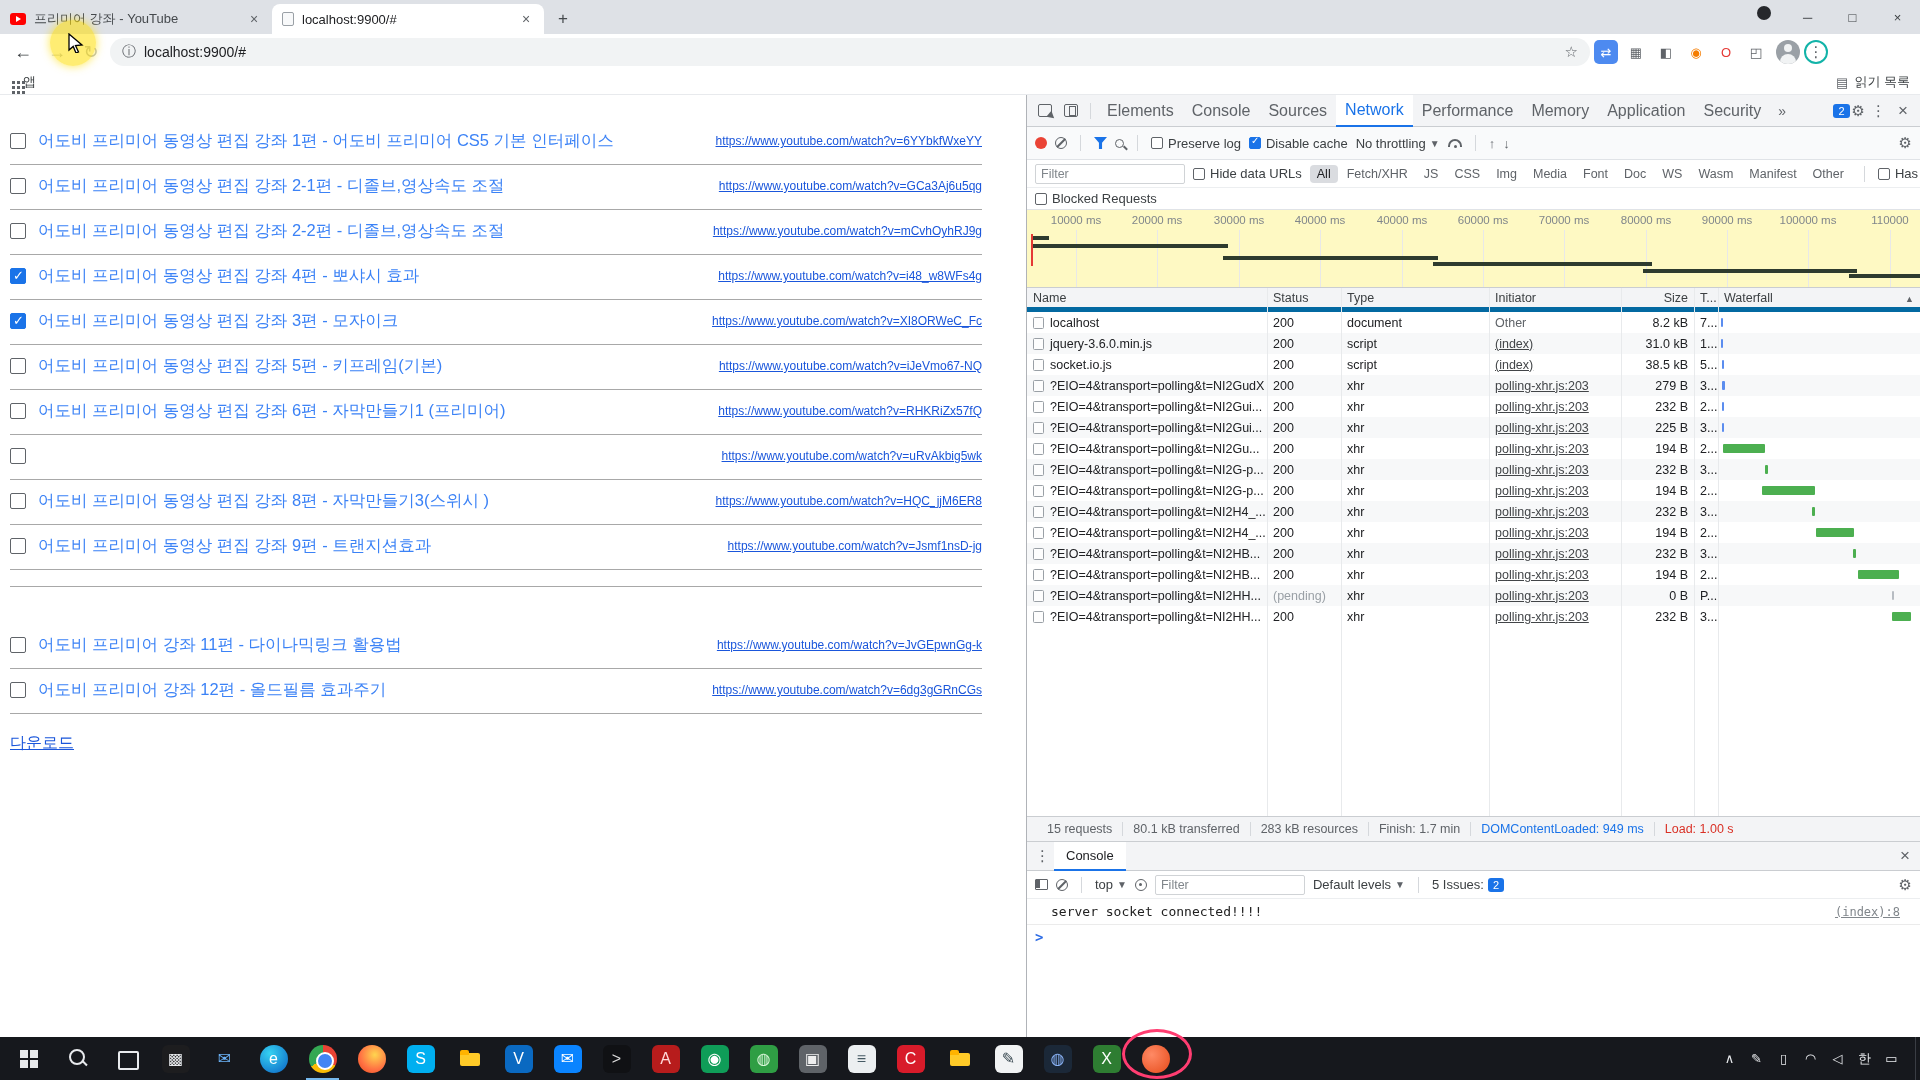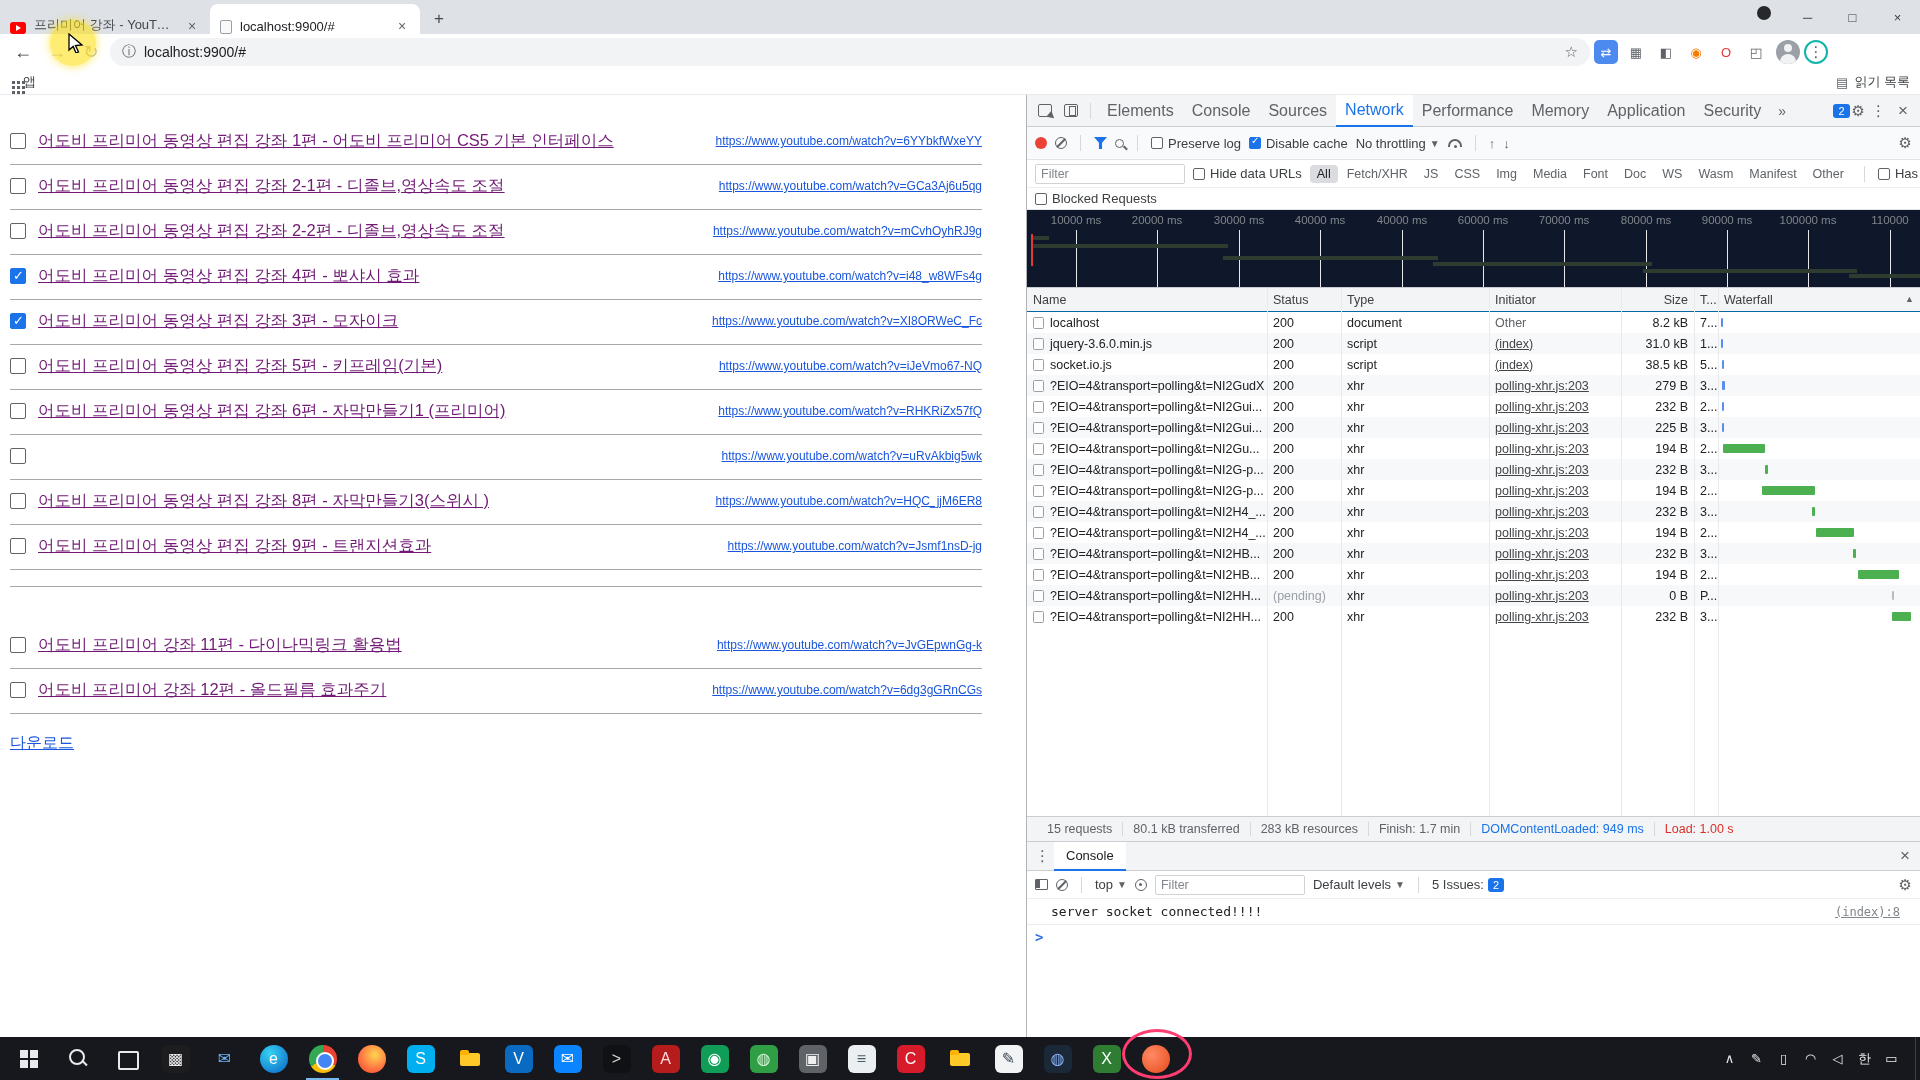--- a/index.html
+++ b/index.html
@@ -1,21 +1,21 @@
 <!DOCTYPE html>
 <html><head>
 <meta charset="utf-8">
 <style>
   * { margin:0; padding:0; box-sizing:border-box; }
   html,body { width:1920px; height:1080px; overflow:hidden; font-family:"Liberation Sans","DejaVu Sans",sans-serif; }
   #screen { position:relative; width:1920px; height:1080px; background:#fff; }
 
   
   .tabstrip { position:absolute; left:0; top:0; width:1920px; height:34px; background:#dee1e6; display:flex; align-items:flex-end; }
-  .tab { display:flex; align-items:flex-end; gap:8px; height:30px; padding:0 10px; width:210px; font-size:13px; color:#45494d; }
+  .tab { display:flex; align-items:center; gap:8px; height:30px; padding:0 10px; width:272px; font-size:13px; color:#45494d; }
   .tab.active { background:#fff; border-radius:8px 8px 0 0; color:#202124; }
   .tab-title { flex:1; white-space:nowrap; overflow:hidden; text-overflow:ellipsis; }
   .tab-close { color:#5f6368; font-size:14px; width:16px; text-align:center; cursor:default; }
   .fav-yt { width:16px; height:12px; background:#f00; border-radius:3px; position:relative; flex:0 0 auto; }
   .fav-yt::after { content:""; position:absolute; left:6px; top:3px; border-left:5px solid #fff; border-top:3px solid transparent; border-bottom:3px solid transparent; }
   .fav-page { width:12px; height:14px; border:1.5px solid #9aa0a6; border-radius:2px; background:#f8f9fa; flex:0 0 auto; }
   .newtab { width:26px; height:26px; margin:0 0 2px 6px; border-radius:50%; display:flex; align-items:center; justify-content:center; color:#45494d; font-size:17px; }
   .ts-spacer { flex:1; }
   .rec-ind { width:14px; height:14px; border-radius:50%; background:#26282c; margin:0 14px 8px 0; align-self:center; }
   .win-controls { display:flex; height:34px; }
@@ -55,21 +55,21 @@
   .pl-form { display:flex; align-items:center; gap:8px; height:28px; }
   .pl-form-label { font-size:18px; color:#111; }
   .pl-input { width:455px; height:27px; border:1px solid #767676; background:#fff; font-size:14px; padding:0 6px; }
   .pl-check-btn { height:27px; padding:0 12px; border:1px solid #767676; border-radius:3px; background:#efefef; font-size:14px; color:#111; }
   .pl-list { margin-top:14px; width:972px; }
   .pl-item { height:45px; }
   .pl-row { display:flex; align-items:center; height:28px; }
   .cb { width:16px; height:16px; border:1.6px solid #5f6368; border-radius:2px; margin-right:12px; flex:0 0 auto; position:relative; background:#fff; }
   .cb.checked { background:#1a73e8; border-color:#1a73e8; }
   .cb.checked::after { content:"✓"; position:absolute; left:2px; top:-1px; color:#fff; font-size:13px; font-weight:bold; }
-  .pl-title { font-size:16.5px; color:#701a75; white-space:nowrap;text-decoration:underline; }
+  .pl-title { font-size:16.5px; color:#3b82f6; white-space:nowrap; }
   .pl-link { margin-left:auto; font-size:12px; color:#1a56db; text-decoration:underline; white-space:nowrap; }
   .pl-hr { border-bottom:1px solid #a8a8a8; margin-top:9px; }
   .download { display:inline-block; margin-top:12px; font-size:16px; color:#1a56db; text-decoration:underline; }
 
   
   .vsep { width:1px; height:16px; background:#d5d8dc; margin:0 5px; flex:0 0 auto; }
   .chk { display:flex; align-items:center; gap:5px; font-size:13px; color:#3c4043; white-space:nowrap; }
   .chk .box { width:12px; height:12px; border:1.4px solid #5f6368; border-radius:2px; background:#fff; position:relative; flex:0 0 auto; }
   .chk.on .box { background:#1a73e8; border-color:#1a73e8; }
   .chk.on .box::after { content:"✓"; position:absolute; left:1px; top:-3px; color:#fff; font-size:10px; font-weight:bold; }
@@ -105,32 +105,32 @@
 
   
   .dt-filter-row { height:28px; background:#fff; border-bottom:1px solid #eceef0; display:flex; align-items:center; padding:0 8px; gap:8px; flex:0 0 auto; }
   .f-input { width:150px; height:20px; border:1px solid #d0d3d6; border-radius:2px; font-size:12.5px; padding:0 5px; color:#202124; background:#fff; }
   .f-input::placeholder { color:#80868b; }
   .pill { font-size:12.5px; color:#5f6368; padding:2px 7px; border-radius:4px; white-space:nowrap; }
   .pill.active { background:#dadce0; color:#202124; }
   .dt-blocked-row { height:22px; background:#fff; border-bottom:1px solid #e0e3e7; display:flex; align-items:center; padding:0 8px; flex:0 0 auto; }
 
   
-  .dt-timeline { height:78px; background:#0f172a; border-bottom:1px solid #cacdd1; position:relative; overflow:hidden; flex:0 0 auto; }
+  .dt-timeline { height:78px; background:#fef9c3; border-bottom:1px solid #cacdd1; position:relative; overflow:hidden; flex:0 0 auto; }
   .tl-tick { position:absolute; top:0; height:100%; width:0; }
   .tl-lab { position:absolute; top:4px; transform:translateX(-50%); font-size:11.5px; color:#80868b; white-space:nowrap; }
   .tl-line { position:absolute; left:0; top:20px; bottom:0; width:1px; background:#e8e8e8; }
   .tl-seg { position:absolute; height:4px; background:#2e3b2e; }
   .tl-red { position:absolute; left:4px; top:24px; width:2px; height:32px; background:#e53935; }
 
   
   .dt-table { flex:1; position:relative; overflow:hidden; background:#fff; }
   .col-sep { position:absolute; top:0; bottom:0; width:1px; background:#e8eaec; }
   .dt-hrow, .dt-row { display:grid; grid-template-columns:240px 74px 148px 132px 73px 24px 1fr; align-items:center; }
-  .dt-hrow { height:24px; background:#f3f4f6; border-bottom:1px solid #0369a1; font-size:12.5px; color:#3c4043; position:relative; }
+  .dt-hrow { height:24px; background:#f3f4f6; border-bottom:5px solid #0369a1; font-size:12.5px; color:#3c4043; position:relative; }
   .dt-hrow > div, .dt-row > div { padding:0 6px; overflow:hidden; white-space:nowrap; text-overflow:clip; }
   .h-size, .c-size { text-align:right; }
   .sort-ind { position:absolute; right:6px; top:6px; font-size:9px; color:#5f6368; }
   .dt-row { height:21px; font-size:12.5px; color:#202124; }
   .dt-row:nth-child(even) { background:#f7f8f9; }
   .c-name { display:flex; align-items:center; gap:6px; }
   .file-ic { width:11px; height:12px; border:1.2px solid #9aa0a6; border-radius:1.5px; background:#fdfdfd; flex:0 0 auto; }
   .c-init span.link { text-decoration:underline; color:#424548; }
   .c-init span { color:#5f6368; }
   .c-status.pending { color:#9aa0a6; }

